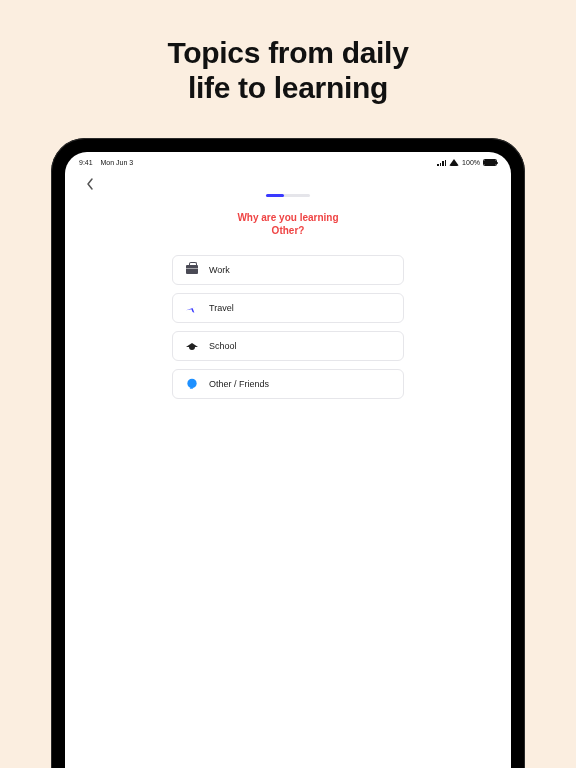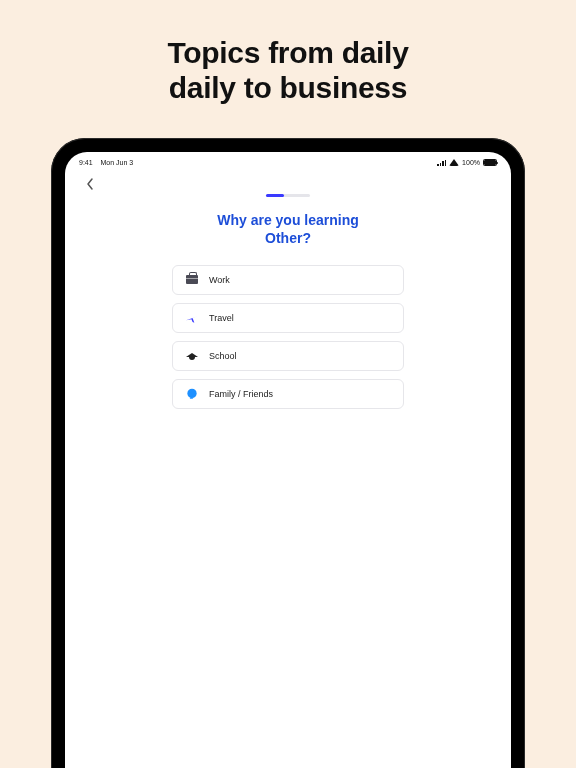--- a/index.html
+++ b/index.html
@@ -90,23 +90,23 @@
   .progress-wrap{
     display:flex; justify-content:center; margin-top:-2px;
   }
   .progress {
     width: 44px; height: 2.5px; background:#e5e5ea; border-radius:2px; position:relative;
   }
   .progress .fill { position:absolute; left:0; top:0; bottom:0; width:40%; background:#3a3aff; border-radius:2px;}
 
   .question {
     text-align:center;
-    font-size: 14px;
+    font-size: 10px;
     font-weight: 700;
-    color:#1d4ed8;
+    color:#ef4444;
     line-height:1.3;
     margin: 14px auto 18px;
     max-width: 200px;
   }
 
   
   .options {
     width: 232px;
     margin: 0 auto;
     display:flex;
@@ -149,21 +149,21 @@
   .ic-daily::after{content:"";position:absolute;left:4px;top:3px;width:10px;height:7px;background:#fff;border-radius:50%;}
 
   .ic-other { display:flex; gap:2px; }
   .ic-other span{width:2.5px;height:2.5px;background:#ff4d4d;border-radius:50%;}
 </style>
 </head>
 <body>
 
 <div class="headline">
   <span>Topics from daily</span><br>
-  <span>daily to business</span>
+  <span>life to learning</span>
 </div>
 
 <div class="device">
   <div class="screen">
 
     <div class="statusbar">
       <div>
         <span>9:41</span>
         <span>&nbsp;&nbsp;</span>
         <span>Mon Jun 3</span>
@@ -229,20 +229,20 @@
 
 
 
       <div class="option">
         <span class="icon">
           <svg width="14" height="14" viewBox="0 0 24 24">
               <circle cx="12" cy="11" r="8" fill="#1e90ff"></circle>
               <path d="M8 20 L11 16 L14 20 Z" fill="#1e90ff"></path>
             </svg>
         </span>
-        <span class="label">Family / Friends</span>
+        <span class="label">Other / Friends</span>
       </div>
 
 
     </div>
 
   </div>
 </div>
 
 </body></html>

